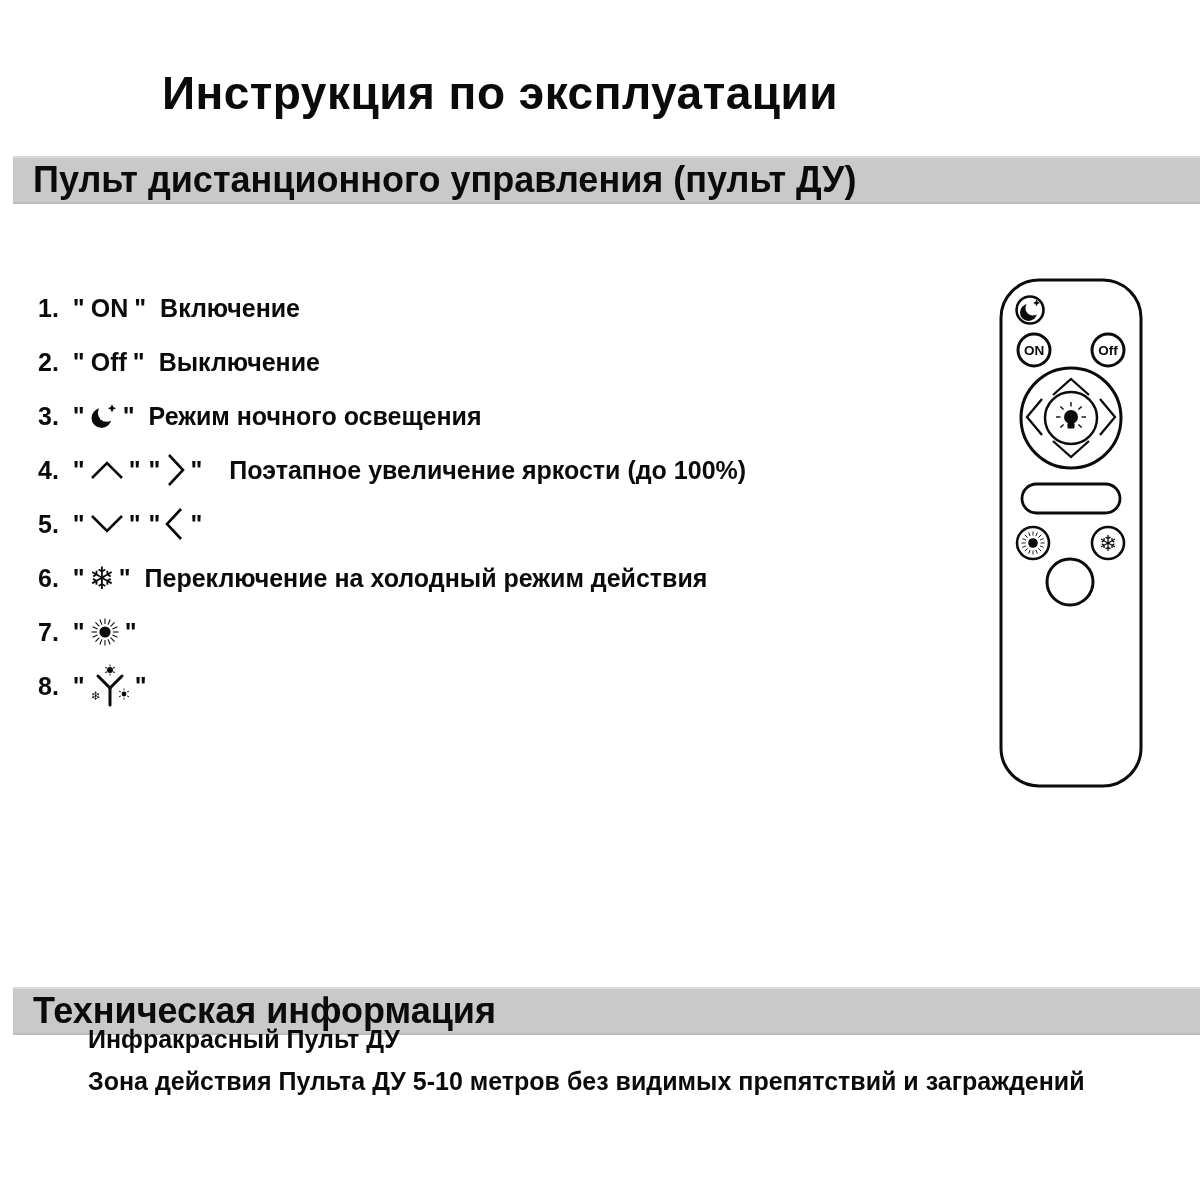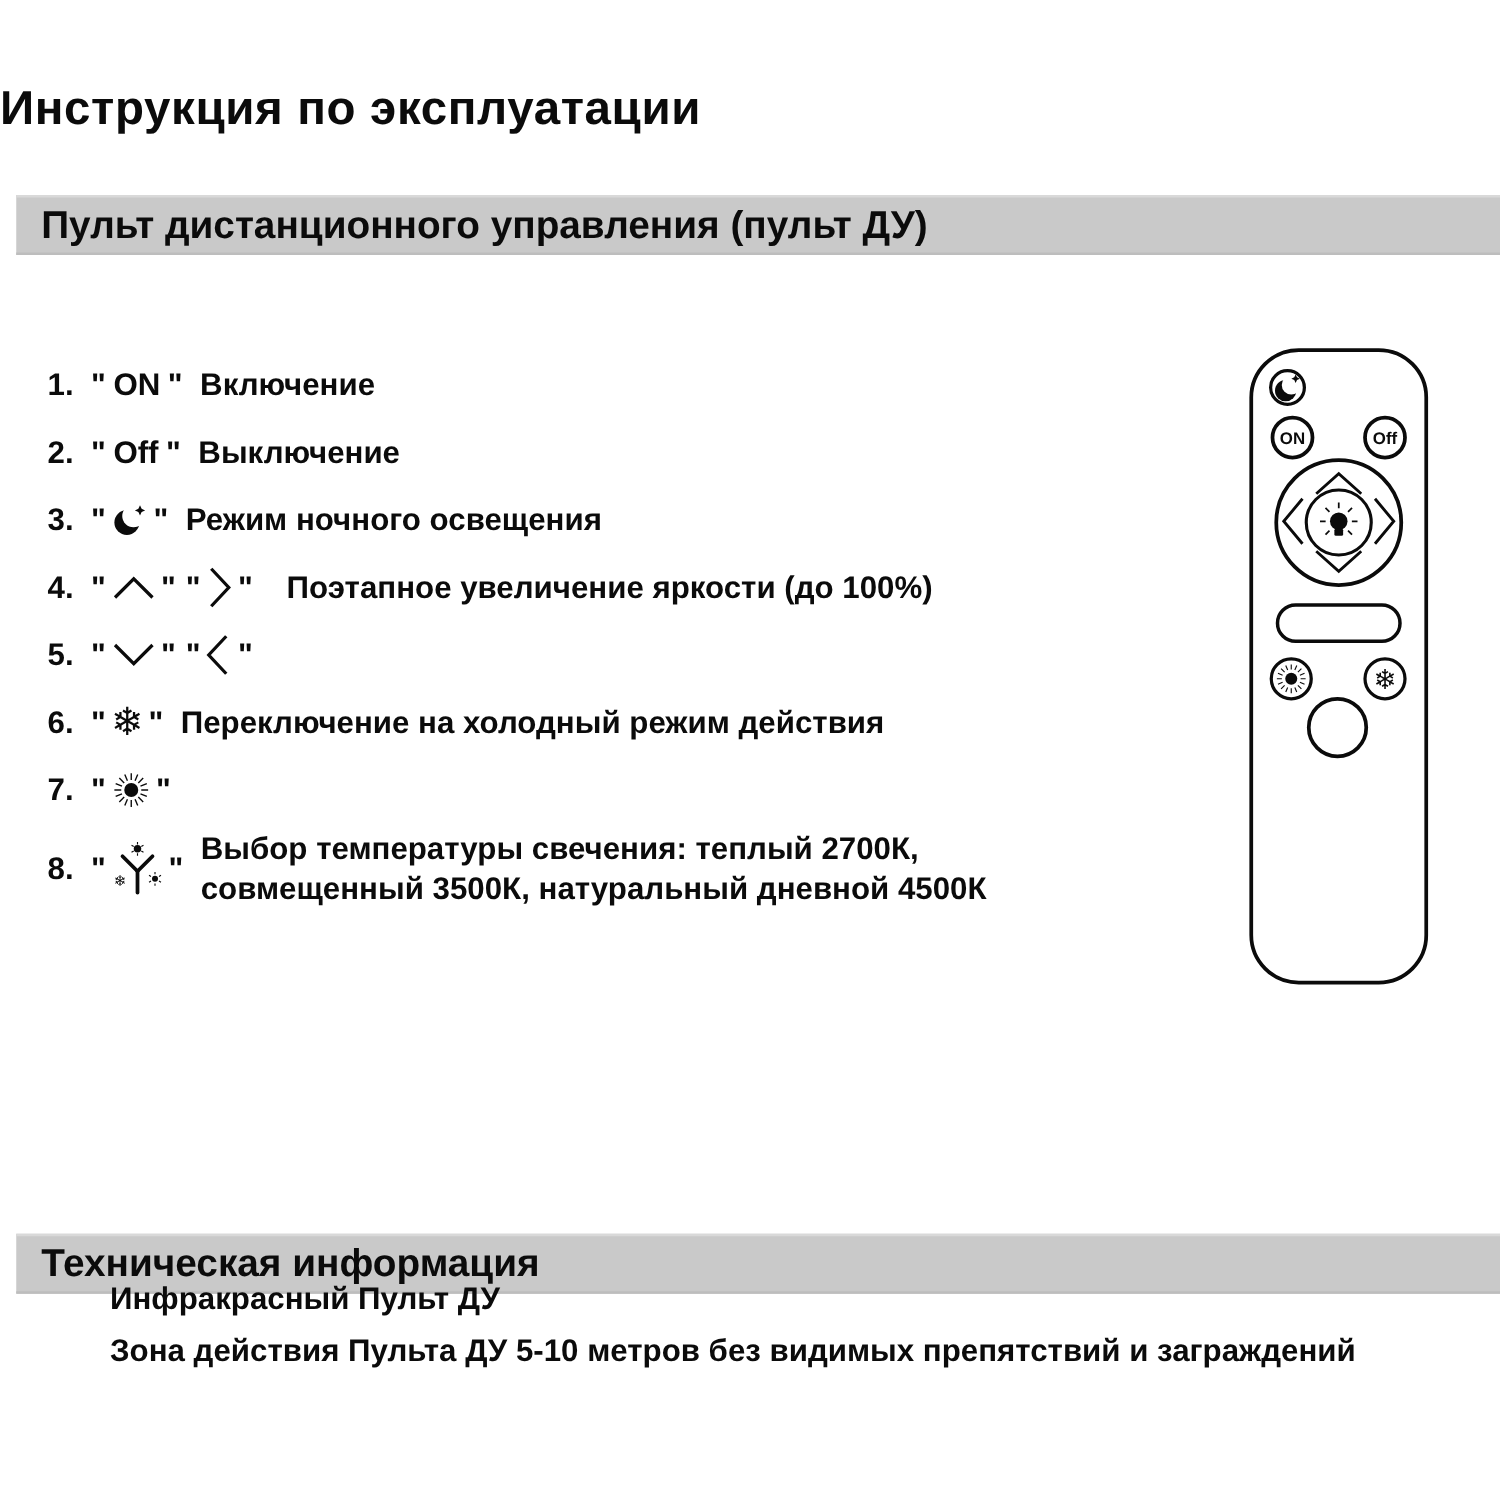--- a/index.html
+++ b/index.html
@@ -2,28 +2,28 @@
 <html><head>
 <meta charset="utf-8">
 <style>
   html,body{margin:0;padding:0;}
   body{
     width:1200px;height:1200px;position:relative;background:#ffffff;
     font-family:"Liberation Sans",sans-serif;font-weight:bold;color:#0b0b0b;
     overflow:hidden;
   }
   .page-title{
-    position:absolute;top:66px;left:0;width:1000px;text-align:left;
-    font-size:38px;letter-spacing:0.5px;
+    position:absolute;top:66px;left:0;width:1000px;text-align:center;
+    font-size:46px;letter-spacing:0.5px;
   }
   .section-bar{
     position:absolute;left:13px;right:0;height:48px;background:#c9c9c9;
     border-top:2px solid #d9d9d9;border-bottom:2px solid #bdbdbd;
     box-sizing:border-box;display:flex;align-items:center;padding-left:20px;
-    font-size:31px;
+    font-size:36px;
   }
   #bar-remote{top:156px;}
   #bar-tech{top:987px;text-align:center;}
   .feature-list{position:absolute;left:38px;top:281px;}
   .feature-row{
     display:flex;align-items:center;height:54px;font-size:25px;white-space:nowrap;
   }
   .feature-row.two-line{height:auto;align-items:center;margin-top:4px;}
   .num{margin-right:10px;}
   .q{margin:0 4px;}
@@ -186,24 +186,20 @@
           </defs>
         <use href="#sray"></use>
           <use href="#sray" transform="rotate(60 35 31)"></use>
           <use href="#sray" transform="rotate(120 35 31)"></use>
         <use href="#sray" transform="rotate(180 35 31)"></use>
           <use href="#sray" transform="rotate(240 35 31)"></use>
           <use href="#sray" transform="rotate(300 35 31)"></use>
       </svg>
     </span>
     <span class="q">"</span>
-    <span class="desc-block">
-      <div>Выбор температуры свечения: теплый 2700К,</div>
-      <div>совмещенный 3500К, натуральный дневной 4500К</div>
-    </span>
   </div>
 </div>
 
 <svg id="remote-svg" width="144" height="510" viewBox="0 0 144 510">
 
   <rect x="2" y="2" width="140" height="506" rx="38" fill="#ffffff" stroke="#0b0b0b" stroke-width="3"></rect>
 
   <g>
     <circle cx="31" cy="32" r="13.5" fill="none" stroke="#0b0b0b" stroke-width="2.6"></circle>
     <circle cx="29.5" cy="34.5" r="8.5" fill="#0b0b0b"></circle>

